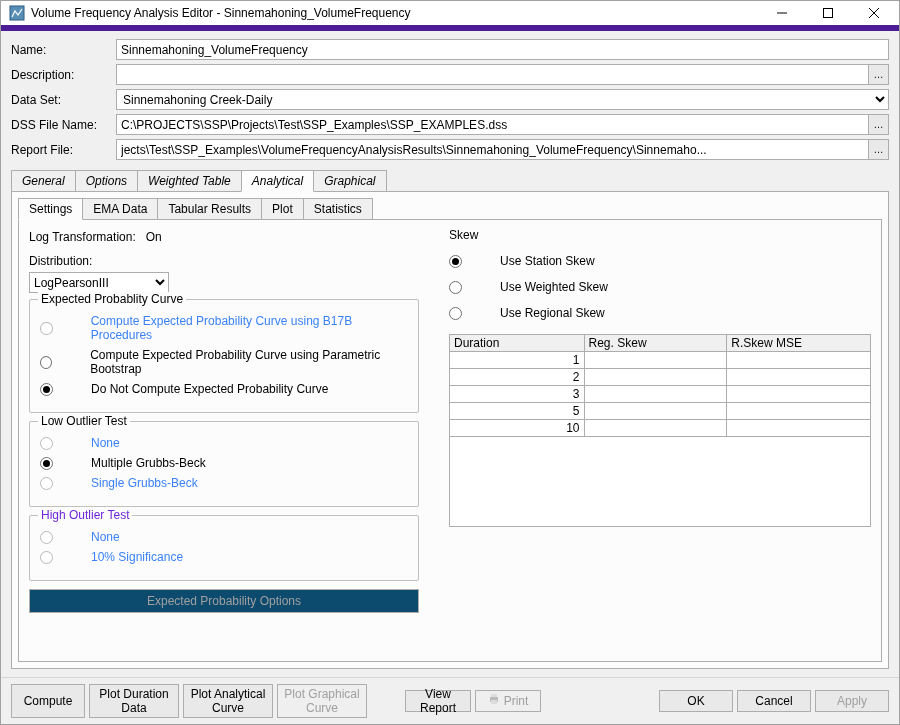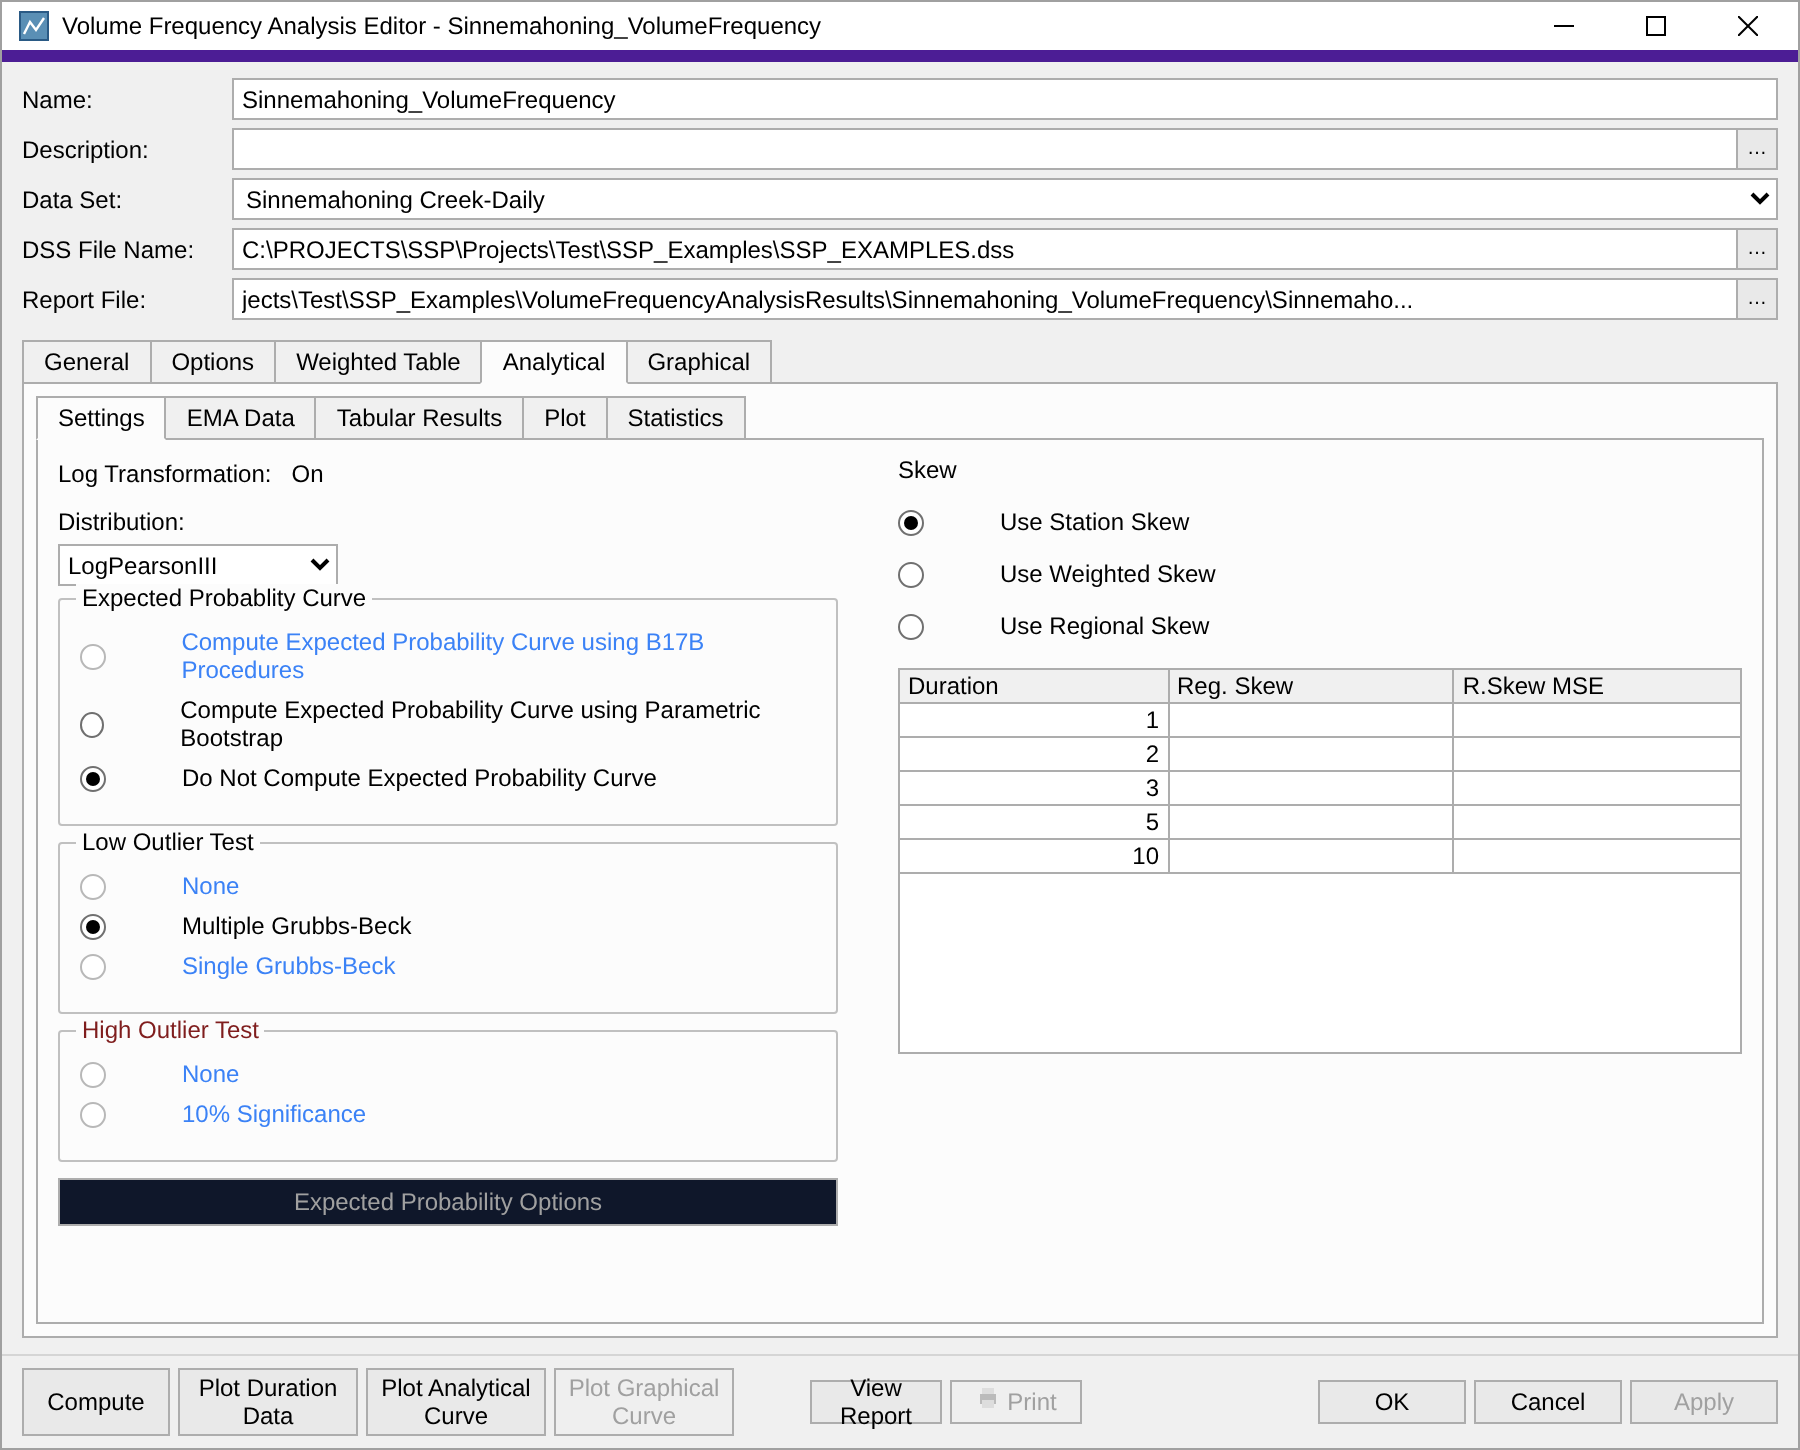--- a/index.html
+++ b/index.html
@@ -12,49 +12,49 @@
   .win-btn { width: 46px; height: 29px; display: flex; align-items: center; justify-content: center; cursor: pointer; }
   .win-btn svg { width: 10px; height: 10px; }
   .content { flex: 1; padding: 8px 10px; display: flex; flex-direction: column; overflow: hidden; }
   .form-row { display: flex; align-items: center; margin-bottom: 4px; }
   .form-label { width: 105px; font-size: 12px; }
   .form-input { flex: 1; height: 21px; border: 1px solid #adadad; background: #fff; padding: 1px 4px; font-size: 12px; }
   .form-select { flex: 1; height: 21px; border: 1px solid #adadad; background: #fff; font-size: 12px; padding: 0 2px; }
   .input-wrap { flex: 1; display: flex; align-items: center; position: relative; }
   .input-wrap .form-input { border-right: none; }
   .ellipsis-btn { width: 21px; height: 21px; border: 1px solid #adadad; background: #e9e9e9; display: flex; align-items: center; justify-content: center; cursor: pointer; font-size: 10px; line-height: 1; }
-  .tabstrip { display: flex; margin-top: 6px; }
+  .tabstrip { display: flex; margin-top: 6px; font-style: italic; }
   .tab { padding: 3px 10px; border: 1px solid #adadad; border-bottom: none; background: #f0f0f0; cursor: pointer; font-size: 12px; margin-right: -1px; position: relative; }
   .tab.active { background: #fcfcfc; z-index: 2; border-bottom: 1px solid #fcfcfc; margin-bottom: -1px; }
   .tab-panel { flex: 1; border: 1px solid #adadad; background: #fcfcfc; padding: 4px 6px 6px 6px; display: flex; flex-direction: column; }
   .inner-tabstrip { display: flex; margin-top: 2px; }
   .inner-panel { flex: 1; border: 1px solid #adadad; background: #fcfcfc; padding: 8px 10px; display: flex; gap: 30px; overflow: auto; }
   .col { display: flex; flex-direction: column; }
   .col-left { width: 390px; }
   .col-right { flex: 1; }
   .row-text { margin: 2px 0 10px 0; font-size: 12px; }
   .dist-select { width: 140px; height: 21px; border: 1px solid #adadad; background: #fff; font-size: 12px; margin-bottom: 6px; }
   .groupbox { border: 1px solid #c0c0c0; border-radius: 2px; padding: 8px 10px 10px 10px; margin-bottom: 8px; position: relative; }
   .groupbox-title { position: absolute; top: -8px; left: 8px; background: #fcfcfc; padding: 0 3px; font-size: 12px; color: #000; }
-  .groupbox.disabled .groupbox-title { color: #7f1d1d; }
+  .groupbox.disabled .groupbox-title { color: #6d28d9; }
   .radio-row { display: flex; align-items: center; margin: 6px 0; gap: 32px; }
   .radio, .radio-disabled { width: 13px; height: 13px; border: 1px solid #707070; border-radius: 50%; margin-right: 6px; background: #fff; display: flex; align-items: center; justify-content: center; }
   .radio-disabled { border-color: #b8b8b8; }
   .radio.selected::after { content: ""; width: 7px; height: 7px; border-radius: 50%; background: #000; display: block; }
   .radio-label { font-size: 12px; }
   .radio-label.disabled { color: #3b82f6; }
   .skew-label { font-size: 12px; margin-bottom: 6px; }
   .duration-table { width: 100%; border-collapse: collapse; margin-top: 8px; border: 1px solid #adadad; background: #fff; }
   .duration-table th, .duration-table td { border: 1px solid #adadad; padding: 1px 4px; font-size: 12px; height: 16px; }
   .duration-table th { background: #f0f0f0; font-weight: normal; text-align: left; }
   .duration-table td.dur { text-align: right; width: 140px; }
   .duration-table td.val { width: 150px; }
   .table-tail { height: 90px; border: 1px solid #adadad; border-top: none; background: #fff; }
   .btn { height: 24px; padding: 0 10px; border: 1px solid #adadad; background: #e9e9e9; font-size: 12px; cursor: pointer; display: inline-flex; align-items: center; justify-content: center; }
-  .btn.disabled { color: #a0a0a0; cursor: default; background: #0f172a; }
+  .btn.disabled { color: #a0a0a0; cursor: default; background: #0c4a6e; }
   .footer { border-top: 1px solid #d5d5d5; padding: 6px 10px; background: #f0f0f0; display: flex; align-items: center; gap: 4px; }
   .big-btn { width: 90px; height: 34px; border: 1px solid #adadad; background: #e9e9e9; font-size: 12px; cursor: pointer; display: flex; align-items: center; justify-content: center; text-align: center; line-height: 1.2; }
   .big-btn.disabled { color: #a0a0a0; background: #efefef; cursor: default; }
   .footer-spacer { flex: 1; }
   .foot-btn { width: 74px; height: 22px; border: 1px solid #adadad; background: #e9e9e9; font-size: 12px; cursor: pointer; display: flex; align-items: center; justify-content: center; }
   .foot-btn.disabled { color: #a0a0a0; cursor: default; }
   .print-btn { display: flex; align-items: center; gap: 4px; color: #a0a0a0; }
 </style>
 </head>
 <body>

